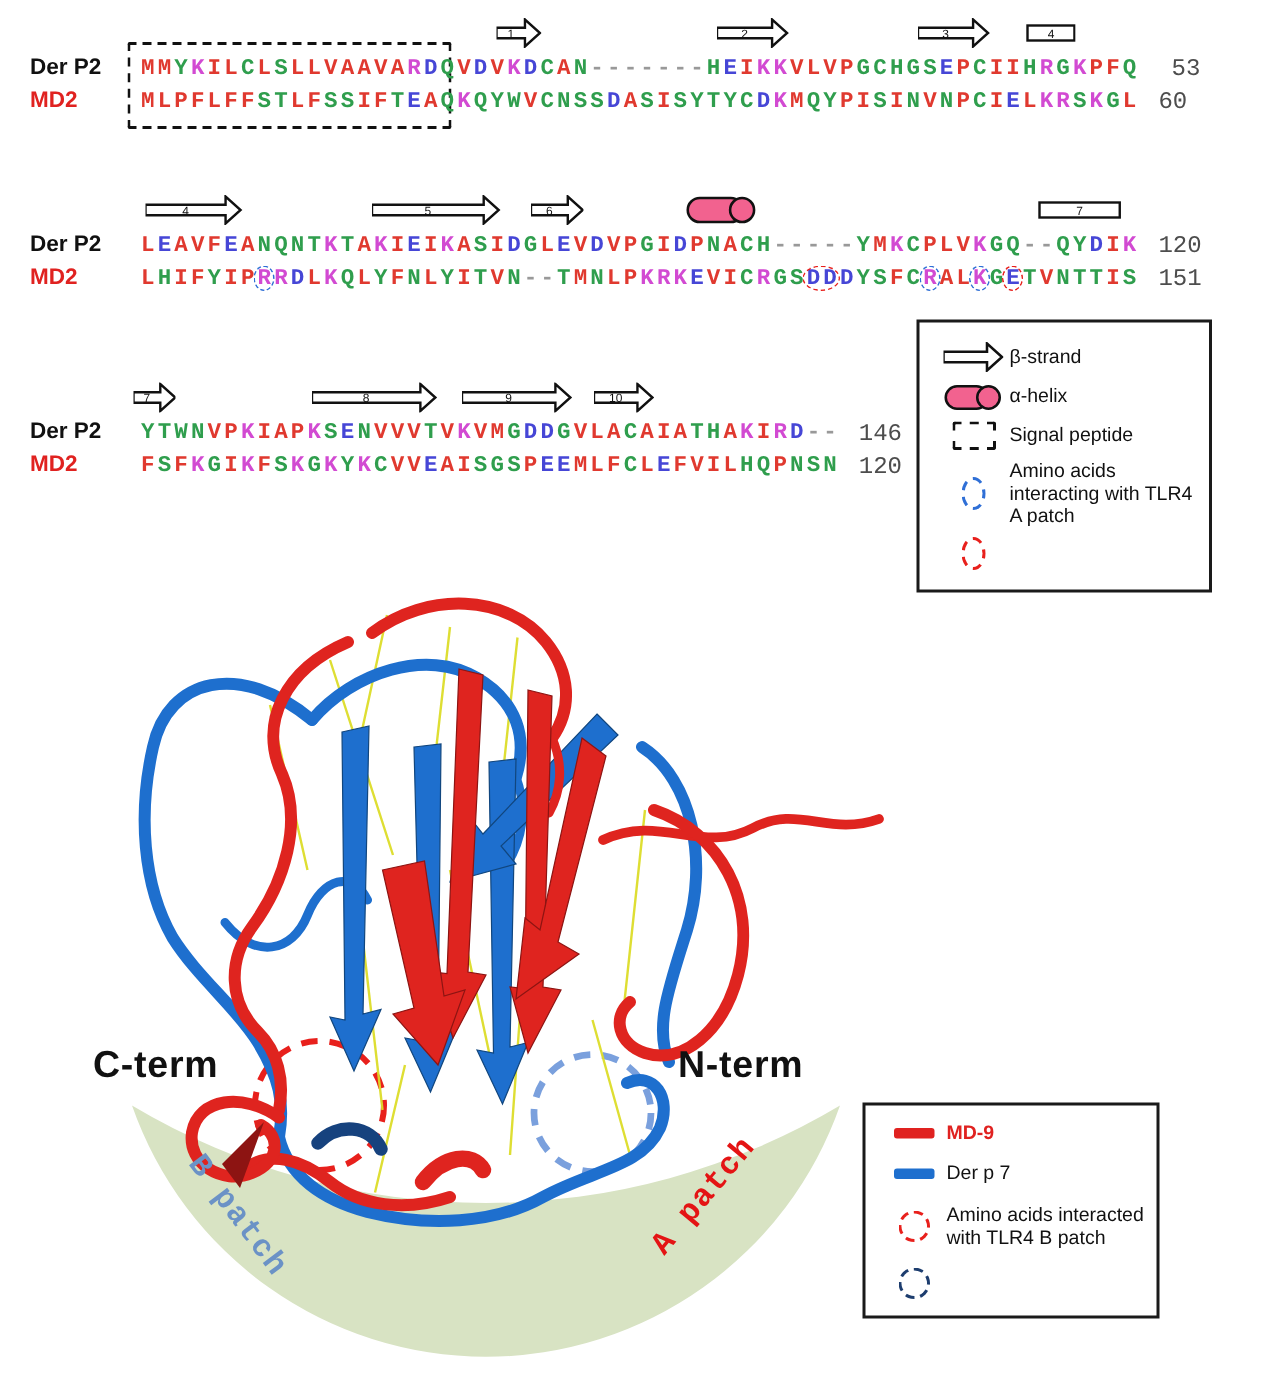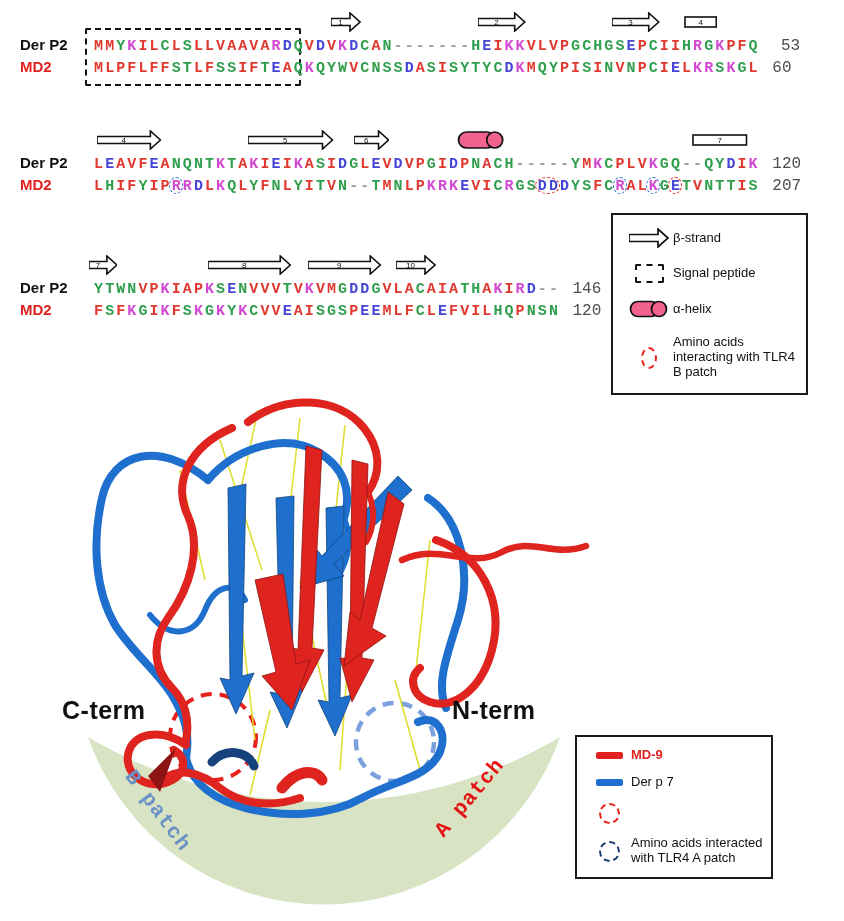--- a/index.html
+++ b/index.html
@@ -114,21 +114,21 @@
           </svg></div>
         <div class="ss-item" style="left: 692.4px; top: 130px;"><svg width="55.5" height="20">
             <rect x="1" y="5" width="53.5" height="10" fill="#fff" stroke="#111" stroke-width="1.6"></rect>
             <text x="27.75" y="13" text-anchor="middle" font-size="8" fill="#111" class="ss-num">7</text>
           </svg></div>
         <div class="seq-label" style="left: 20px; top: 154px;">Der P2</div>
         <div class="seq-line" style="left: 93px; top: 154px;"><span class="res-hydrophobic" style="width: 11.1px;">L</span><span class="res-acidic" style="width: 11.1px;">E</span><span class="res-hydrophobic" style="width: 11.1px;">A</span><span class="res-hydrophobic" style="width: 11.1px;">V</span><span class="res-hydrophobic" style="width: 11.1px;">F</span><span class="res-acidic" style="width: 11.1px;">E</span><span class="res-hydrophobic" style="width: 11.1px;">A</span><span class="res-polar" style="width: 11.1px;">N</span><span class="res-polar" style="width: 11.1px;">Q</span><span class="res-polar" style="width: 11.1px;">N</span><span class="res-polar" style="width: 11.1px;">T</span><span class="res-basic" style="width: 11.1px;">K</span><span class="res-polar" style="width: 11.1px;">T</span><span class="res-hydrophobic" style="width: 11.1px;">A</span><span class="res-basic" style="width: 11.1px;">K</span><span class="res-hydrophobic" style="width: 11.1px;">I</span><span class="res-acidic" style="width: 11.1px;">E</span><span class="res-hydrophobic" style="width: 11.1px;">I</span><span class="res-basic" style="width: 11.1px;">K</span><span class="res-hydrophobic" style="width: 11.1px;">A</span><span class="res-polar" style="width: 11.1px;">S</span><span class="res-hydrophobic" style="width: 11.1px;">I</span><span class="res-acidic" style="width: 11.1px;">D</span><span class="res-polar" style="width: 11.1px;">G</span><span class="res-hydrophobic" style="width: 11.1px;">L</span><span class="res-acidic" style="width: 11.1px;">E</span><span class="res-hydrophobic" style="width: 11.1px;">V</span><span class="res-acidic" style="width: 11.1px;">D</span><span class="res-hydrophobic" style="width: 11.1px;">V</span><span class="res-hydrophobic" style="width: 11.1px;">P</span><span class="res-polar" style="width: 11.1px;">G</span><span class="res-hydrophobic" style="width: 11.1px;">I</span><span class="res-acidic" style="width: 11.1px;">D</span><span class="res-hydrophobic" style="width: 11.1px;">P</span><span class="res-polar" style="width: 11.1px;">N</span><span class="res-hydrophobic" style="width: 11.1px;">A</span><span class="res-polar" style="width: 11.1px;">C</span><span class="res-polar" style="width: 11.1px;">H</span><span class="res-gap" style="width: 11.1px;">-</span><span class="res-gap" style="width: 11.1px;">-</span><span class="res-gap" style="width: 11.1px;">-</span><span class="res-gap" style="width: 11.1px;">-</span><span class="res-gap" style="width: 11.1px;">-</span><span class="res-polar" style="width: 11.1px;">Y</span><span class="res-hydrophobic" style="width: 11.1px;">M</span><span class="res-basic" style="width: 11.1px;">K</span><span class="res-polar" style="width: 11.1px;">C</span><span class="res-hydrophobic" style="width: 11.1px;">P</span><span class="res-hydrophobic" style="width: 11.1px;">L</span><span class="res-hydrophobic" style="width: 11.1px;">V</span><span class="res-basic" style="width: 11.1px;">K</span><span class="res-polar" style="width: 11.1px;">G</span><span class="res-polar" style="width: 11.1px;">Q</span><span class="res-gap" style="width: 11.1px;">-</span><span class="res-gap" style="width: 11.1px;">-</span><span class="res-polar" style="width: 11.1px;">Q</span><span class="res-polar" style="width: 11.1px;">Y</span><span class="res-acidic" style="width: 11.1px;">D</span><span class="res-hydrophobic" style="width: 11.1px;">I</span><span class="res-basic" style="width: 11.1px;">K</span></div>
         <div class="seq-num" style="left: 772.32px; top: 154px;">120</div>
         <div class="seq-label md2" style="left: 20px; top: 176px;">MD2</div>
         <div class="seq-line" style="left: 93px; top: 176px;"><span class="res-hydrophobic" style="width: 11.1px;">L</span><span class="res-polar" style="width: 11.1px;">H</span><span class="res-hydrophobic" style="width: 11.1px;">I</span><span class="res-hydrophobic" style="width: 11.1px;">F</span><span class="res-polar" style="width: 11.1px;">Y</span><span class="res-hydrophobic" style="width: 11.1px;">I</span><span class="res-hydrophobic" style="width: 11.1px;">P</span><span class="res-basic" style="width: 11.1px;">R</span><span class="res-basic" style="width: 11.1px;">R</span><span class="res-acidic" style="width: 11.1px;">D</span><span class="res-hydrophobic" style="width: 11.1px;">L</span><span class="res-basic" style="width: 11.1px;">K</span><span class="res-polar" style="width: 11.1px;">Q</span><span class="res-hydrophobic" style="width: 11.1px;">L</span><span class="res-polar" style="width: 11.1px;">Y</span><span class="res-hydrophobic" style="width: 11.1px;">F</span><span class="res-polar" style="width: 11.1px;">N</span><span class="res-hydrophobic" style="width: 11.1px;">L</span><span class="res-polar" style="width: 11.1px;">Y</span><span class="res-hydrophobic" style="width: 11.1px;">I</span><span class="res-polar" style="width: 11.1px;">T</span><span class="res-hydrophobic" style="width: 11.1px;">V</span><span class="res-polar" style="width: 11.1px;">N</span><span class="res-gap" style="width: 11.1px;">-</span><span class="res-gap" style="width: 11.1px;">-</span><span class="res-polar" style="width: 11.1px;">T</span><span class="res-hydrophobic" style="width: 11.1px;">M</span><span class="res-polar" style="width: 11.1px;">N</span><span class="res-hydrophobic" style="width: 11.1px;">L</span><span class="res-hydrophobic" style="width: 11.1px;">P</span><span class="res-basic" style="width: 11.1px;">K</span><span class="res-basic" style="width: 11.1px;">R</span><span class="res-basic" style="width: 11.1px;">K</span><span class="res-acidic" style="width: 11.1px;">E</span><span class="res-hydrophobic" style="width: 11.1px;">V</span><span class="res-hydrophobic" style="width: 11.1px;">I</span><span class="res-polar" style="width: 11.1px;">C</span><span class="res-basic" style="width: 11.1px;">R</span><span class="res-polar" style="width: 11.1px;">G</span><span class="res-polar" style="width: 11.1px;">S</span><span class="res-acidic" style="width: 11.1px;">D</span><span class="res-acidic" style="width: 11.1px;">D</span><span class="res-acidic" style="width: 11.1px;">D</span><span class="res-polar" style="width: 11.1px;">Y</span><span class="res-polar" style="width: 11.1px;">S</span><span class="res-hydrophobic" style="width: 11.1px;">F</span><span class="res-polar" style="width: 11.1px;">C</span><span class="res-basic" style="width: 11.1px;">R</span><span class="res-hydrophobic" style="width: 11.1px;">A</span><span class="res-hydrophobic" style="width: 11.1px;">L</span><span class="res-basic" style="width: 11.1px;">K</span><span class="res-polar" style="width: 11.1px;">G</span><span class="res-acidic" style="width: 11.1px;">E</span><span class="res-polar" style="width: 11.1px;">T</span><span class="res-hydrophobic" style="width: 11.1px;">V</span><span class="res-polar" style="width: 11.1px;">N</span><span class="res-polar" style="width: 11.1px;">T</span><span class="res-polar" style="width: 11.1px;">T</span><span class="res-hydrophobic" style="width: 11.1px;">I</span><span class="res-polar" style="width: 11.1px;">S</span></div>
-        <div class="seq-num" style="left: 772.32px; top: 176px;">207</div>
+        <div class="seq-num" style="left: 772.32px; top: 176px;">151</div>
         <div class="res-circle patch-A" style="left: 168.7px; top: 177px; width: 12.1px; height: 15px;"></div>
         <div class="res-circle patch-B" style="left: 535px; top: 177px; width: 23.2px; height: 15px;"></div>
         <div class="res-circle patch-A" style="left: 612.7px; top: 177px; width: 12.1px; height: 15px;"></div>
         <div class="res-circle patch-A" style="left: 646px; top: 177px; width: 12.1px; height: 15px;"></div>
         <div class="res-circle patch-B" style="left: 668.2px; top: 177px; width: 12.1px; height: 15px;"></div>
       </div>
       <div>
         <div class="ss-item" style="left: 88.56px; top: 255px;"><svg width="28.86" height="20">
             <polygon points="0,6.5 17.86,6.5 17.86,1 27.86,10 17.86,19 17.86,13.5 0,13.5" fill="#fff" stroke="#111" stroke-width="1.6"></polygon>
             <text x="8.93" y="13" text-anchor="middle" font-size="8" fill="#111" class="ss-num">7</text>
@@ -158,38 +158,43 @@
     <div class="leg-row">
       <span class="leg-icon">
         <svg width="40" height="20">
             <polygon points="0,6.5 29,6.5 29,1 39,10 29,19 29,13.5 0,13.5" fill="#fff" stroke="#111" stroke-width="1.7"></polygon>
           </svg>
       </span>
       <span class="leg-label">β-strand</span>
     </div>
     <div class="leg-row">
       <span class="leg-icon">
-          <span class="sig-icon"></span>
-        </span>
-      <span class="leg-label">Signal peptide</span>
-    </div>
-    <div class="leg-row">
-      <span class="leg-icon">
         <svg width="40" height="20">
             <rect x="1.5" y="2.5" width="28" height="15" rx="7.5" fill="var(--c-helix-fill)" stroke="#111" stroke-width="1.7"></rect>
             <circle cx="30" cy="10" r="7.5" fill="var(--c-helix-fill)" stroke="#111" stroke-width="1.7"></circle>
           </svg>
       </span>
       <span class="leg-label">α-helix</span>
     </div>
     <div class="leg-row">
       <span class="leg-icon">
+          <span class="sig-icon"></span>
+        </span>
+      <span class="leg-label">Signal peptide</span>
+    </div>
+    <div class="leg-row">
+      <span class="leg-icon">
+          <span class="ell-icon blue"></span>
+        </span>
+      <span class="leg-label">Amino acids interacting with TLR4 A patch</span>
+    </div>
+    <div class="leg-row">
+      <span class="leg-icon">
           <span class="ell-icon red"></span>
         </span>
-      <span class="leg-label">Amino acids interacting with TLR4 B patch</span>
     </div>
   </div>
 
   <svg class="bottom-svg" width="844" height="541" viewBox="0 0 844 541">
 
     <path d="M88,357 A250,250 0 0 0 560,357 A461,461 0 0 1 88,357 Z" fill="var(--c-crescent)"></path>
 
     <circle class="dash-red" cx="213" cy="357" r="43"></circle>
     <circle class="dash-blue" cx="395" cy="362" r="39"></circle>
 
@@ -243,22 +248,22 @@
     <div class="leg-row">
       <span class="leg-icon">
           <span class="bar-icon blue"></span>
         </span>
       <span class="leg-label">Der p 7</span>
     </div>
     <div class="leg-row">
       <span class="leg-icon">
           <span class="circ-icon red"></span>
         </span>
+      <span class="leg-label">Amino acids interacted with TLR4 B patch</span>
     </div>
     <div class="leg-row">
       <span class="leg-icon">
           <span class="circ-icon navy"></span>
         </span>
-      <span class="leg-label">Amino acids interacted with TLR4 A patch</span>
     </div>
   </div>
 
 </div>
 
 </body></html>

